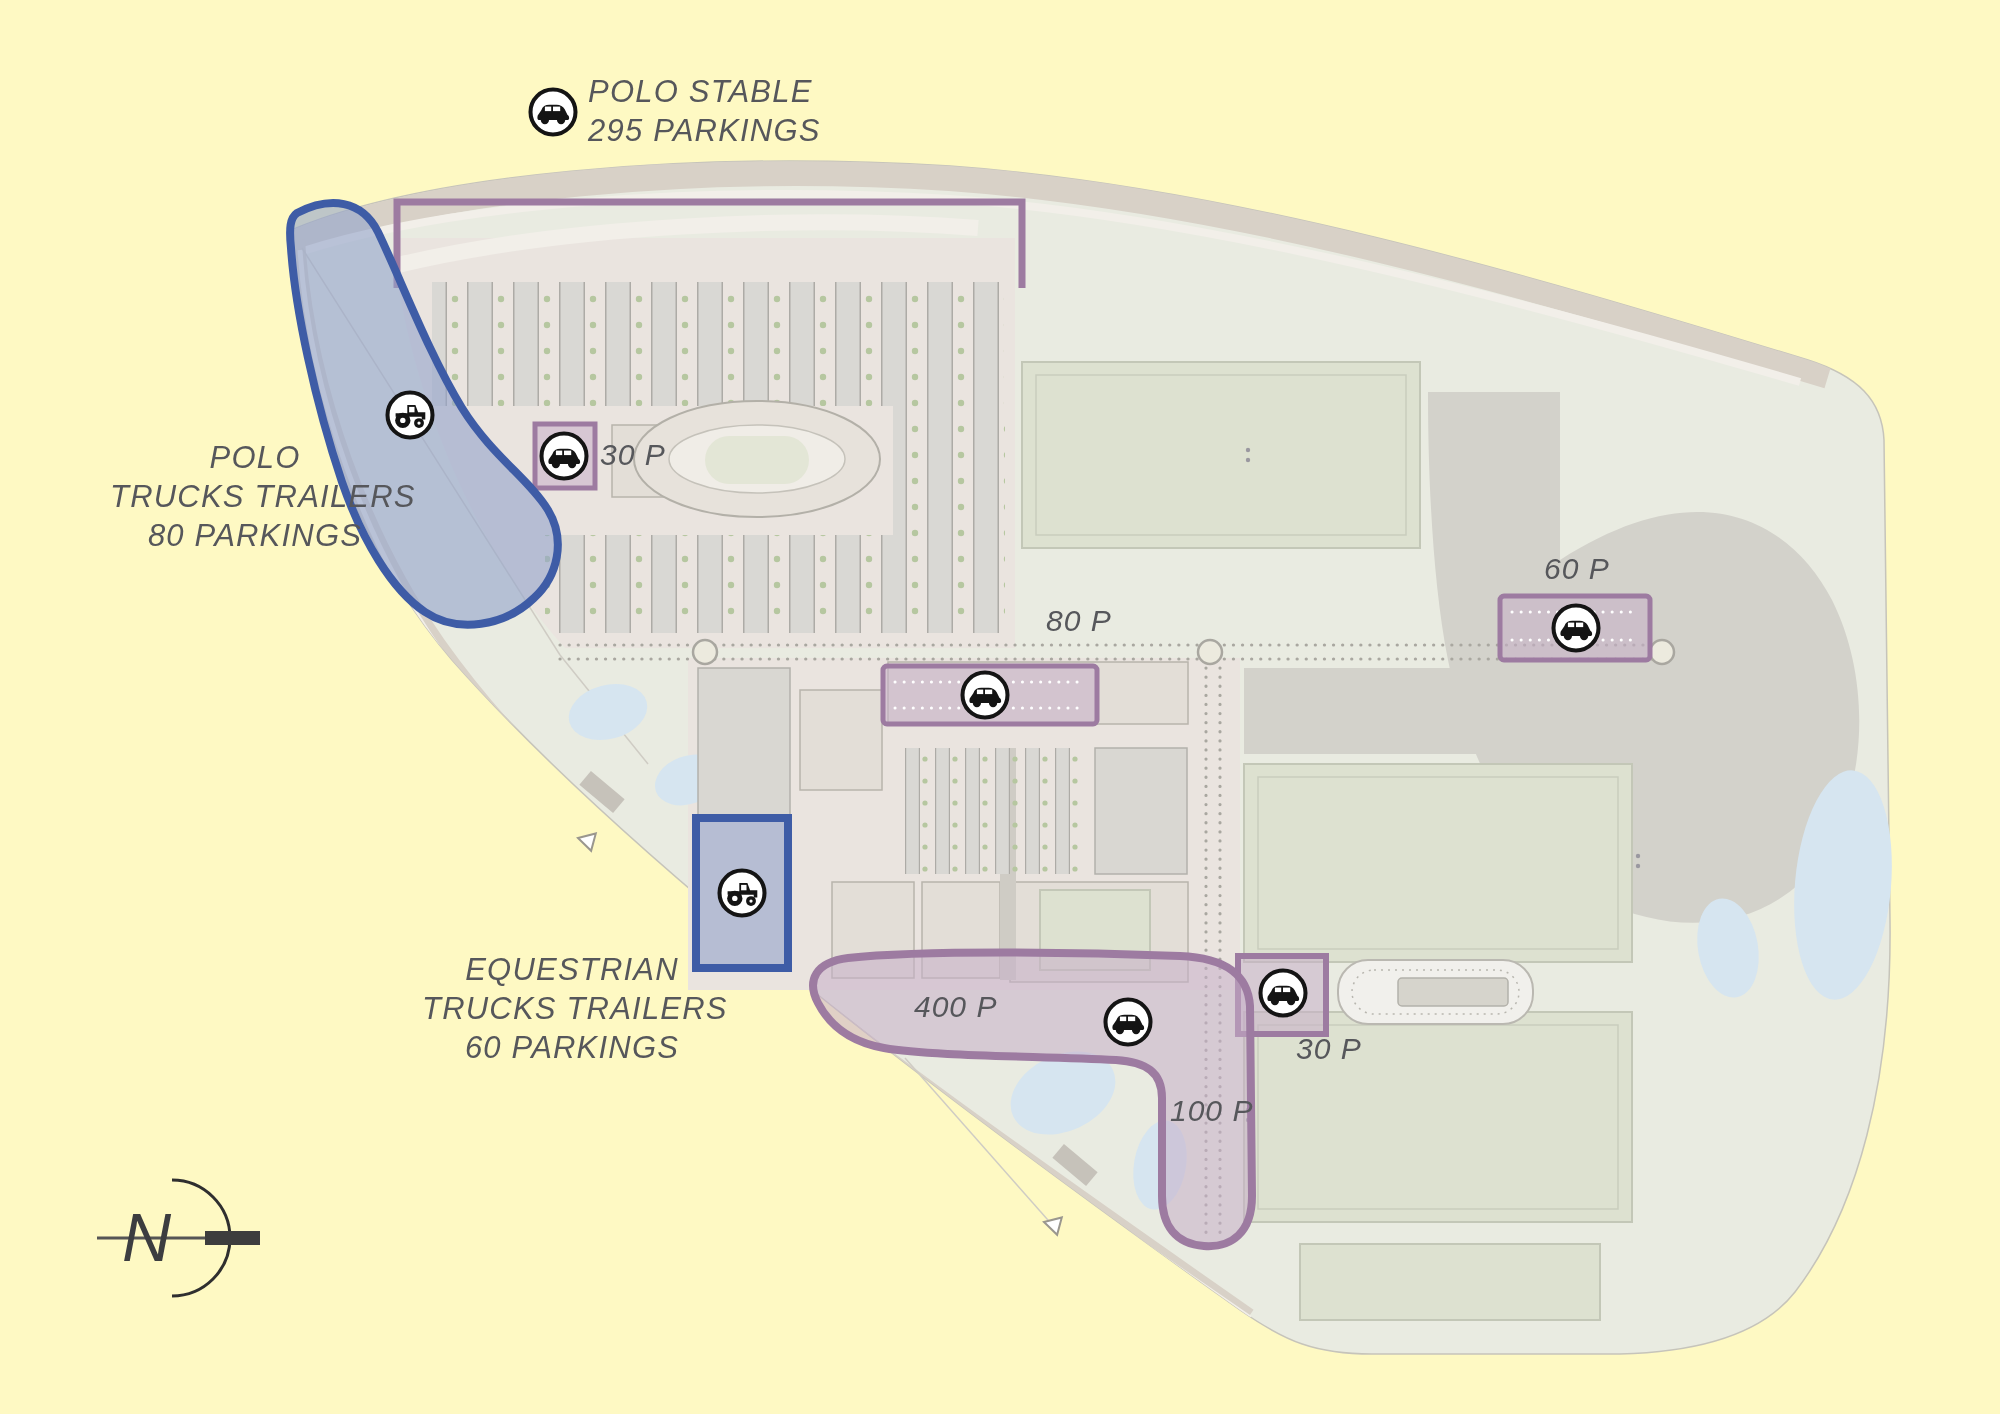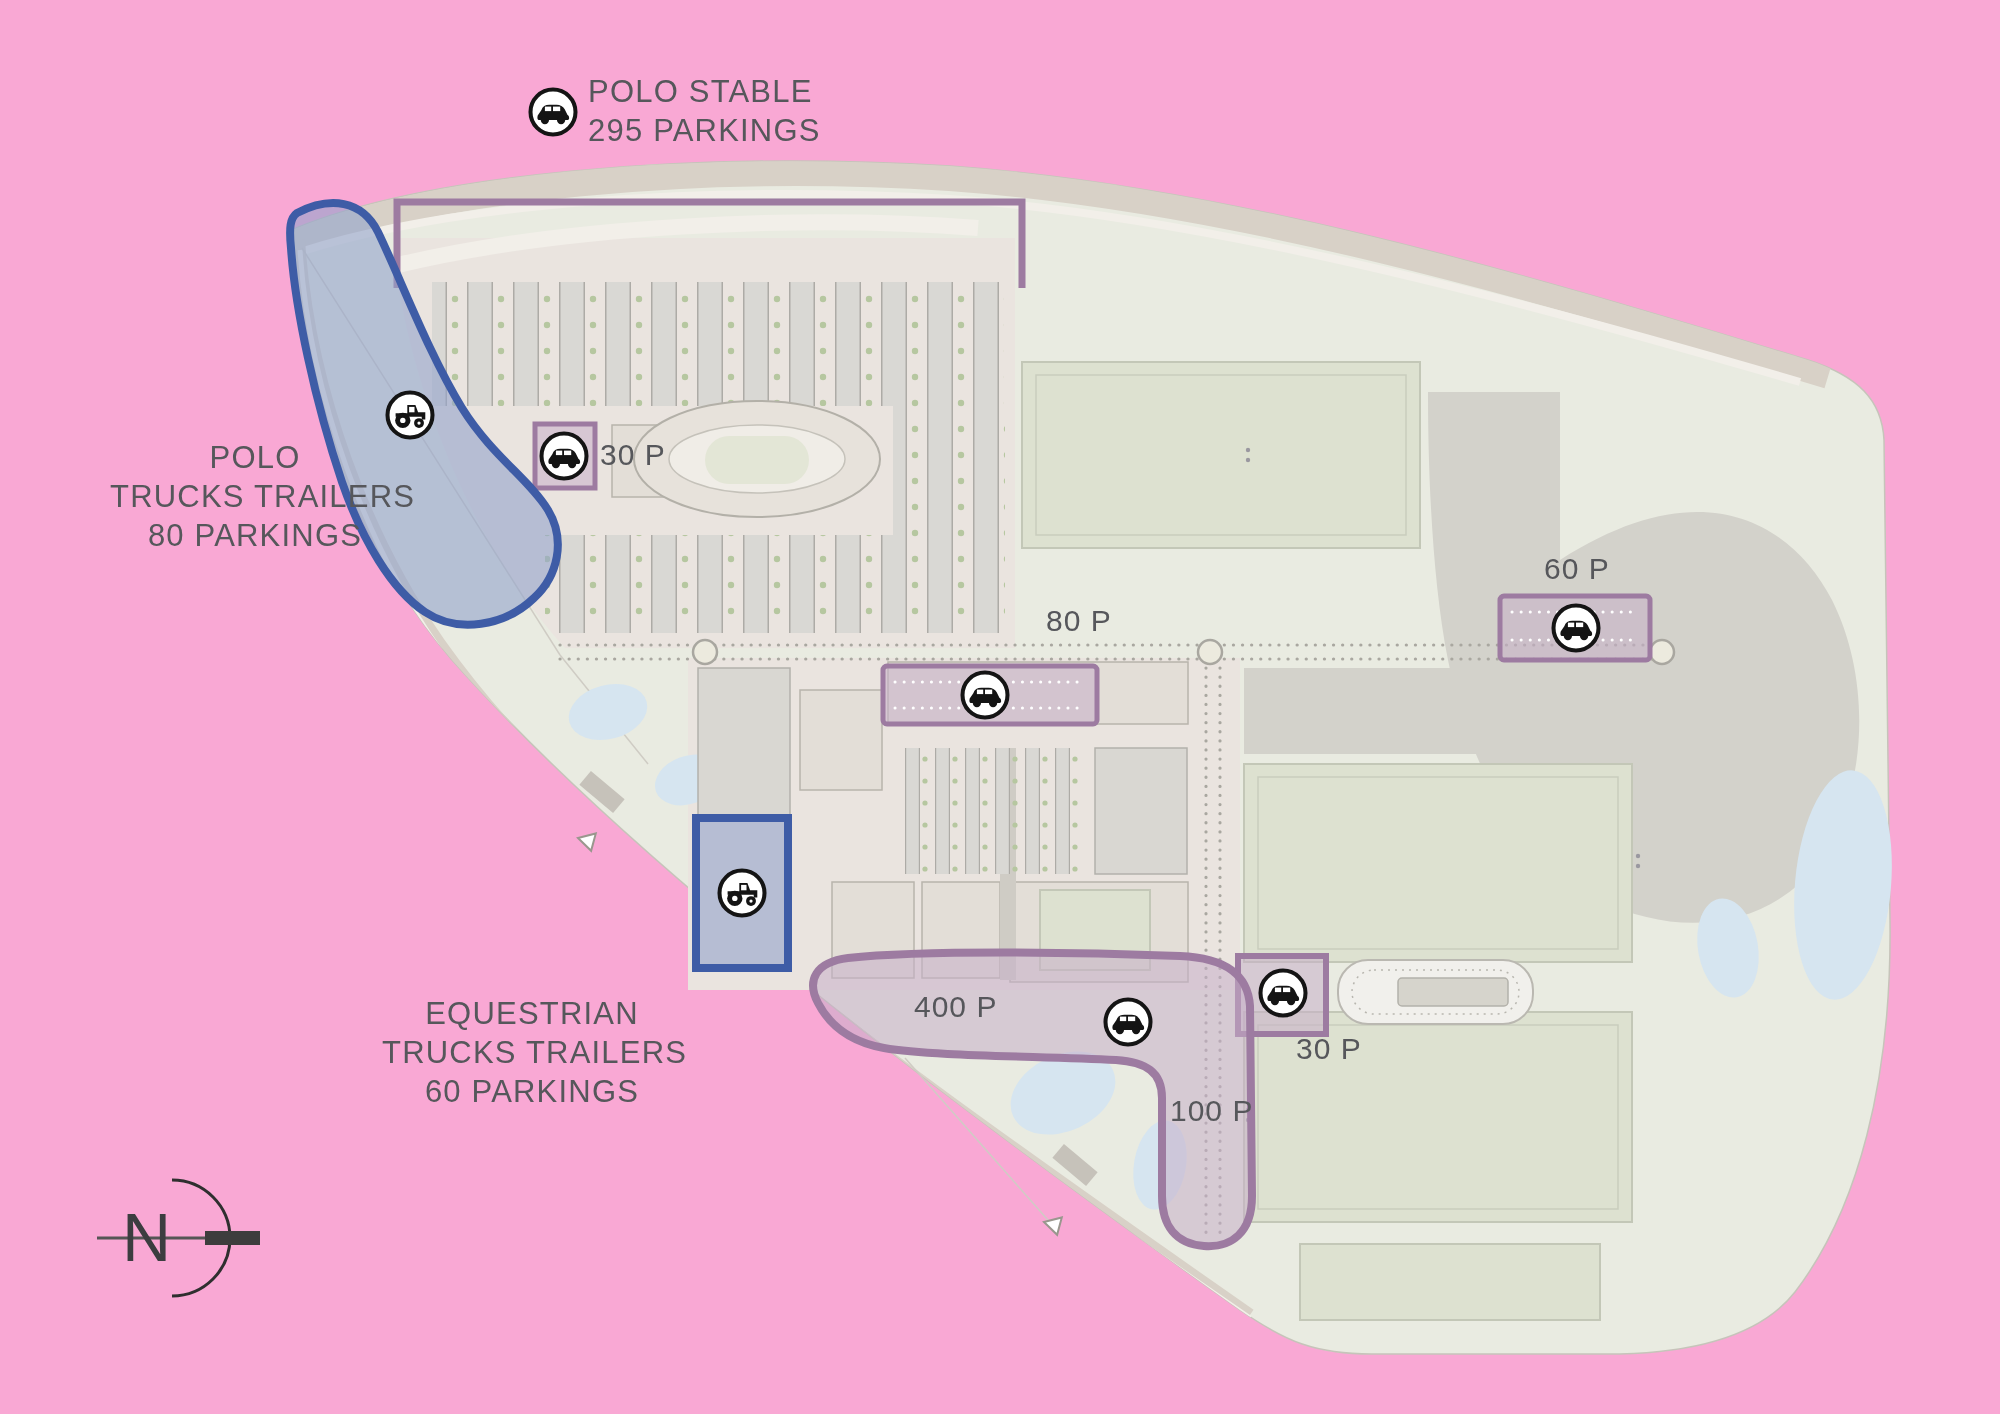--- a/index.html
+++ b/index.html
@@ -1,19 +1,20 @@
 <!DOCTYPE html>
 <html style="--purple: #9d7ba1; --purple-fill: #c6aec8; --blue: #3e5ca6; --blue-fill: #93a3cc; --land: #e9ebe1; --road: #d8d1c7; --water: #d6e5f0; --arena-green: #dde1d0; --text: #56575b;"><head>
 <meta charset="utf-8">
 <style>
   html,body{margin:0;padding:0;background:#ffffff;}
   .stage{
     position:relative;width:2000px;height:1414px;overflow:hidden;
-    background:#f9a8d4;
+    background:#fef9c3;
     font-family:"Liberation Sans", sans-serif;
+    font-style:italic;
   }
   .stage svg{position:absolute;left:0;top:0;}
   .labels{position:absolute;left:0;top:0;width:2000px;height:1414px;}
   .map-label{
     position:absolute;color:var(--text,#56575b);
     font-size:31px;line-height:39px;letter-spacing:1.2px;white-space:nowrap;
   }
   .map-label.center{text-align:center;}
   .p-label{position:absolute;color:var(--text,#56575b);font-size:30px;letter-spacing:1px;white-space:nowrap;}
   .north-n{position:absolute;color:#3c3d40;font-size:68px;letter-spacing:0;}
@@ -229,21 +230,21 @@
     <span style="display:block">POLO STABLE</span>
     <span style="display:block">295 PARKINGS</span>
   </div>
 
   <div class="map-label center" style="left:110px;top:438px;width:290px;">
     <span style="display:block">POLO</span>
     <span style="display:block">TRUCKS TRAILERS</span>
     <span style="display:block">80 PARKINGS</span>
   </div>
 
-  <div class="map-label center" style="left:382px;top:950px;width:300px;margin-top:44px;">
+  <div class="map-label center" style="left:422px;top:950px;width:300px;">
     <span style="display:block">EQUESTRIAN</span>
     <span style="display:block">TRUCKS TRAILERS</span>
     <span style="display:block">60 PARKINGS</span>
   </div>
 
   <div class="p-label" style="left:600px;top:438px;">30 P</div>
   <div class="p-label" style="left:1034px;top:604px;margin-left:12px;">80 P</div>
   <div class="p-label" style="left:1544px;top:552px;">60 P</div>
   <div class="p-label" style="left:914px;top:990px;">400 P</div>
   <div class="p-label" style="left:1170px;top:1094px;">100 P</div>

